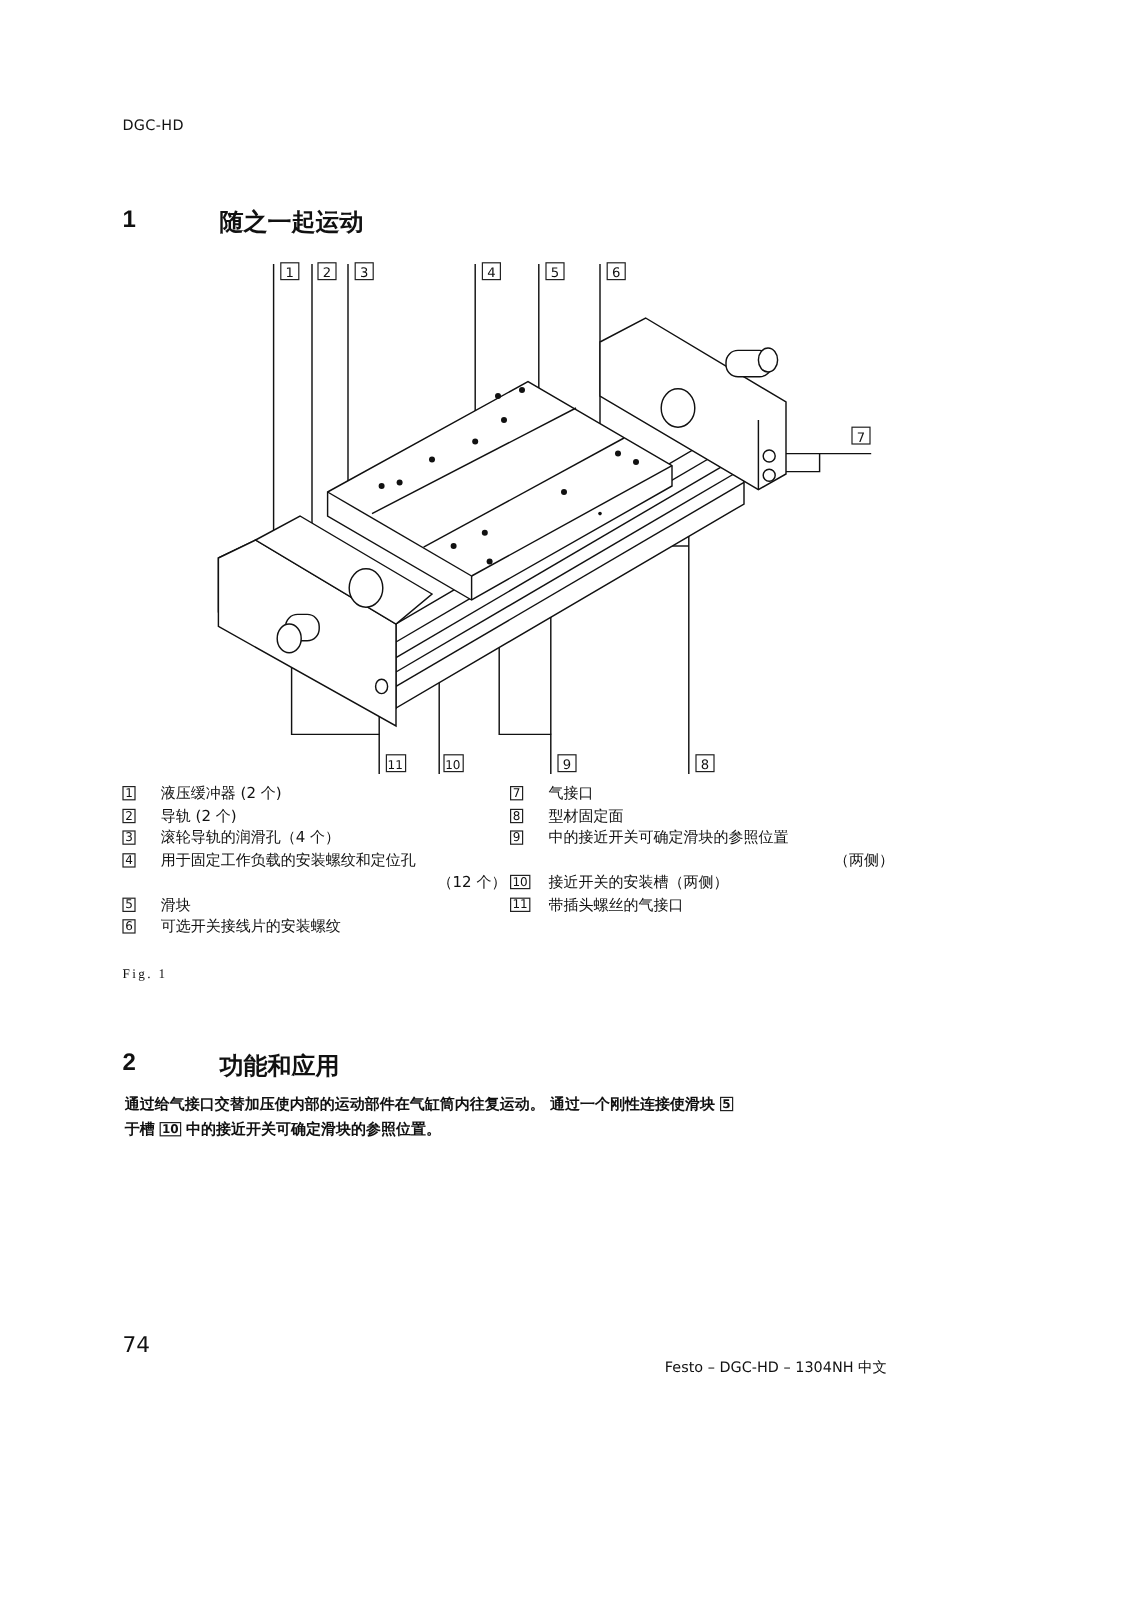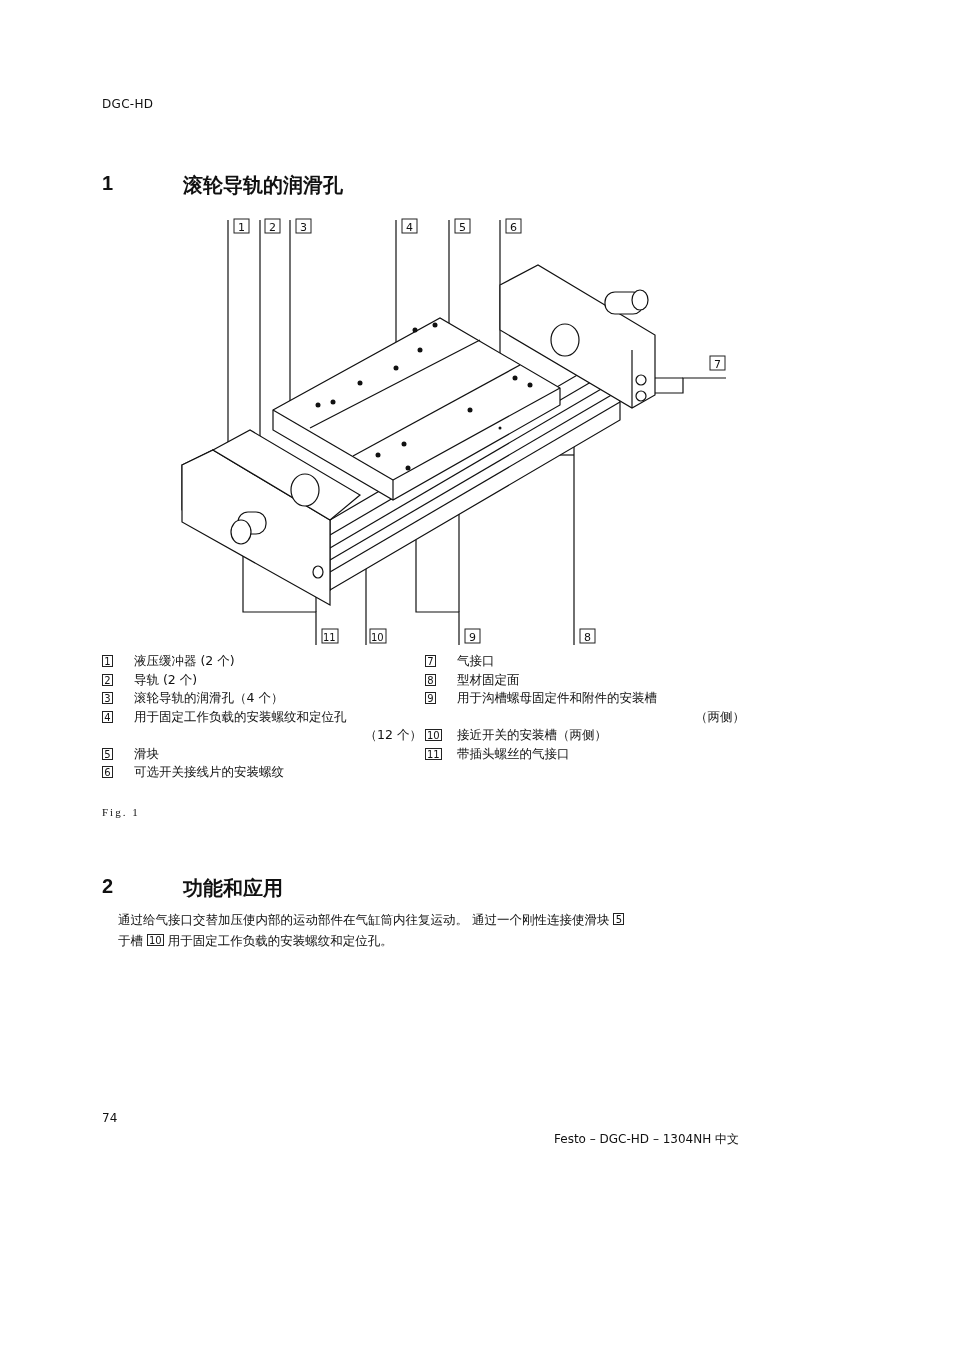--- a/index.html
+++ b/index.html
@@ -15,34 +15,34 @@
   .box { display:inline-block; border:1px solid #222; font-size:10px; line-height:11px;
          min-width:11px; height:12px; text-align:center; padding:0 1px; box-sizing:border-box;
          font-family:"DejaVu Sans", sans-serif; background:#fff; }
   .legend { font-size:12.5px; line-height:18.5px; }
   .legend .row { position:relative; padding-left:32px; white-space:nowrap; }
   .legend .row .box { position:absolute; left:0; top:3px; }
   .legend .cont { padding-left:38px; white-space:nowrap;text-align:right; }
   .leg-left { left:102px; top:652px; width:320px; }
   .leg-right { left:425px; top:652px; width:320px; }
   .figcap { left:102px; top:806px; font-size:11px; letter-spacing:2px;font-family:Liberation Serif, serif; }
-  .para { left:118px; top:909px; width:620px; font-size:12.5px; line-height:21px; white-space:nowrap; }
+  .para { left:104px; top:909px; width:620px; font-size:12.5px; line-height:21px; white-space:nowrap;font-weight:bold; }
   .para .box { vertical-align:1px; margin:0 4px; }
-  .footer-page { left:102px; top:1111px; font-size:12px; }
+  .footer-page { left:102px; top:1111px; font-size:18px; }
   .footer-doc { left:554px; top:1111px; font-size:12px; white-space:nowrap;margin-top:20px; }
   svg text { font-family:"DejaVu Sans", sans-serif; }
 </style>
 </head>
 <body>
 
 <div class="abs header-code">DGC-HD</div>
 
 <div class="abs h1 sec1">
   <span class="num">1</span>
-  <span class="title">滚轮导轨的润滑孔</span>
+  <span class="title">随之一起运动</span>
 </div>
 
 <svg class="abs" style="left:170px;top:212px" width="570" height="440" viewBox="170 212 570 440">
   <g fill="none" stroke="#111" stroke-width="1.2">
 
     <line x1="228" y1="220" x2="228" y2="535"></line>
     <line x1="260" y1="220" x2="260" y2="460"></line>
     <line x1="290" y1="220" x2="290" y2="435"></line>
     <line x1="396" y1="220" x2="396" y2="365"></line>
     <line x1="449" y1="220" x2="449" y2="375"></line>
@@ -141,32 +141,32 @@
   <div class="row"><span class="box">3</span><span>滚轮导轨的润滑孔（4 个）</span></div>
   <div class="row"><span class="box">4</span><span>用于固定工作负载的安装螺纹和定位孔</span></div>
   <div class="cont">（12 个）</div>
   <div class="row"><span class="box">5</span><span>滑块</span></div>
   <div class="row"><span class="box">6</span><span>可选开关接线片的安装螺纹</span></div>
 </div>
 
 <div class="abs legend leg-right">
   <div class="row"><span class="box">7</span><span>气接口</span></div>
   <div class="row"><span class="box">8</span><span>型材固定面</span></div>
-  <div class="row"><span class="box">9</span><span>用于沟槽螺母固定件和附件的安装槽</span></div>
+  <div class="row"><span class="box">9</span><span>中的接近开关可确定滑块的参照位置</span></div>
   <div class="cont">（两侧）</div>
   <div class="row"><span class="box">10</span><span>接近开关的安装槽（两侧）</span></div>
   <div class="row"><span class="box">11</span><span>带插头螺丝的气接口</span></div>
 </div>
 
 <div class="abs figcap">Fig. 1</div>
 
 <div class="abs h1 sec2">
   <span class="num">2</span>
   <span class="title">功能和应用</span>
 </div>
 
 <div class="abs para">
   <div><span>通过给气接口交替加压使内部的运动部件在气缸筒内往复运动。 通过一个刚性连接使滑块</span><span class="box">5</span></div>
-  <div><span>于槽</span><span class="box">10</span><span>用于固定工作负载的安装螺纹和定位孔。</span></div>
+  <div><span>于槽</span><span class="box">10</span><span>中的接近开关可确定滑块的参照位置。</span></div>
 </div>
 
 <div class="abs footer-page">74</div>
 <div class="abs footer-doc">Festo – DGC-HD – 1304NH 中文</div>
 
 </body></html>

